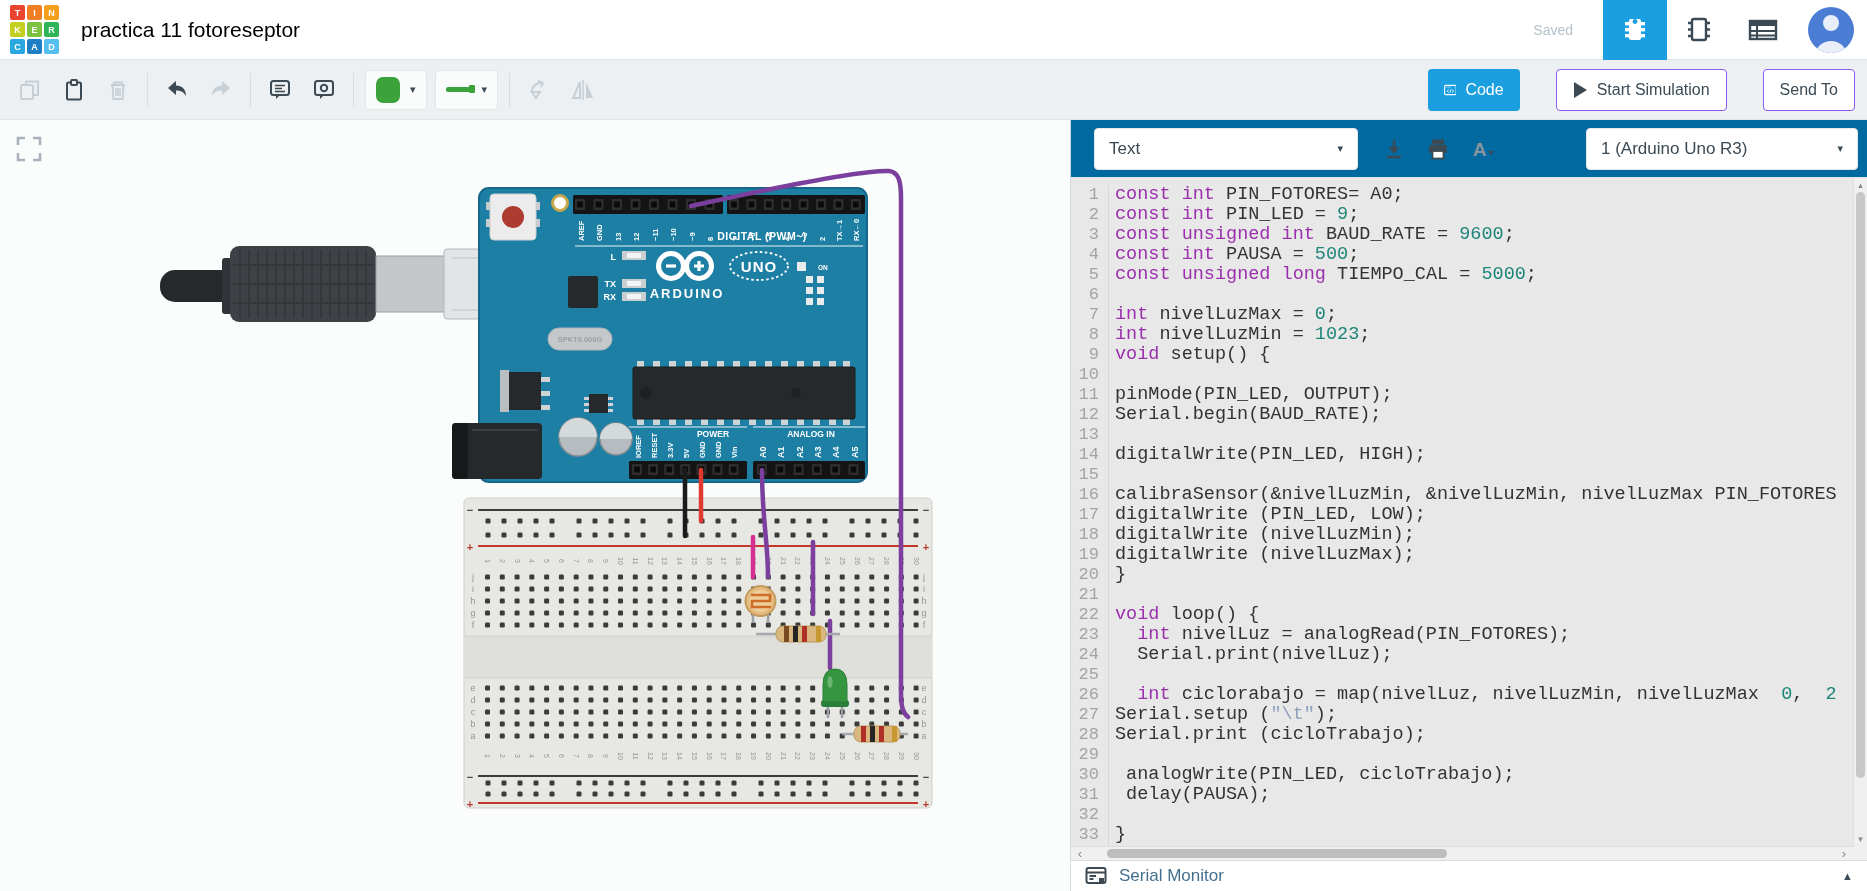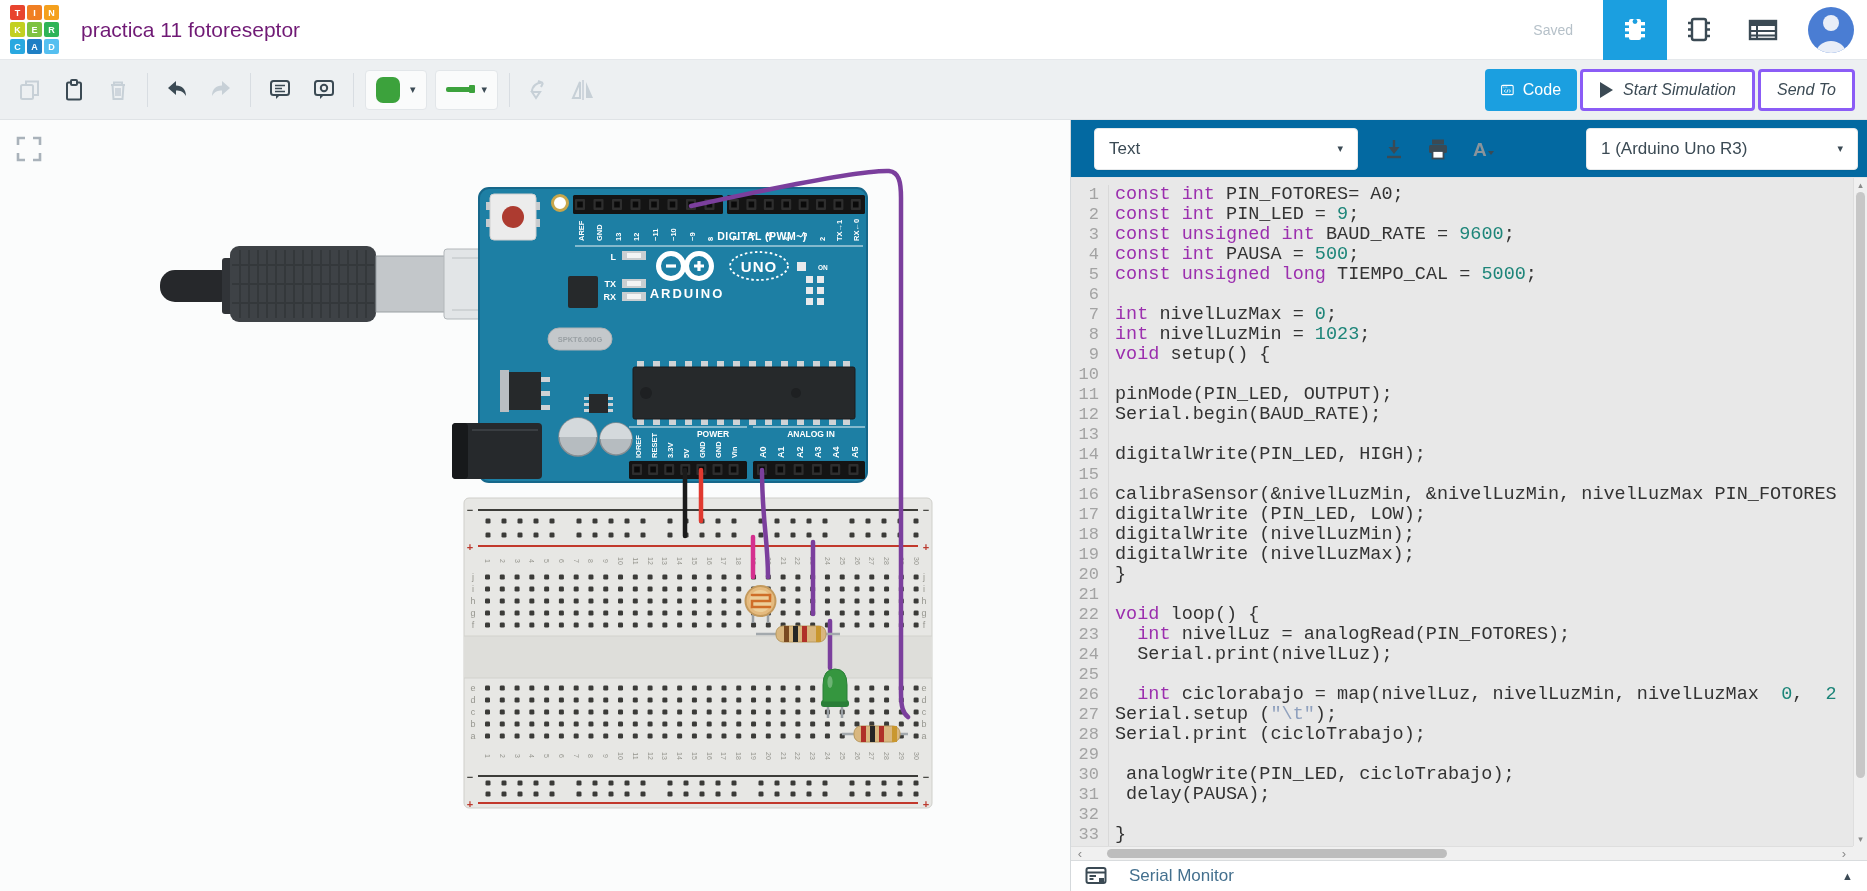--- a/index.html
+++ b/index.html
@@ -3,42 +3,42 @@
 <meta charset="utf-8">
 <style>
   html,body{margin:0;padding:0;width:1867px;height:891px;overflow:hidden;
     font-family:"Liberation Sans",sans-serif;background:#fff;}
   *{box-sizing:border-box;}
 
   
   .topbar{height:60px;background:#fff;border-bottom:1px solid #e5e8eb;display:flex;align-items:center;padding-left:10px;}
   .tk-logo{display:grid;grid-template-columns:repeat(3,15px);grid-auto-rows:15px;gap:2px;cursor:pointer;}
   .lg-cell{border-radius:2px;color:#fff;font-weight:bold;font-size:9px;display:flex;align-items:center;justify-content:center;}
-  .tb-title{margin-left:22px;font-size:21px;color:#701a75;}
+  .tb-title{margin-left:22px;font-size:21px;color:#000000;}
   .top-right{margin-left:auto;display:flex;align-items:center;height:60px;}
   .saved{color:#b6c1c9;font-size:14px;margin-right:30px;}
   .viewbtn{width:64px;height:60px;display:flex;align-items:center;justify-content:center;cursor:pointer;}
   .viewbtn.active{background:var(--accent);}
   .avatar{width:46px;height:46px;border-radius:50%;background:var(--avatar);margin:0 13px;position:relative;overflow:hidden;cursor:pointer;}
   .avatar .head{position:absolute;left:50%;top:8px;transform:translateX(-50%);width:16px;height:16px;border-radius:50%;background:#e9eef8;}
   .avatar .body{position:absolute;left:50%;bottom:-14px;transform:translateX(-50%);width:30px;height:26px;border-radius:50%;background:#e9eef8;}
 
   
   .toolbar{height:60px;background:#edf0f2;display:flex;align-items:center;padding-left:8px;border-bottom:1px solid #dfe3e6;}
   .tb-btn{width:44px;height:44px;display:flex;align-items:center;justify-content:center;border-radius:4px;cursor:pointer;}
   .tb-sep{width:1px;height:34px;background:#d8dde2;margin:0 7px;}
   .tb-dd{height:40px;background:#fafbfb;border:1px solid #e2e6e9;border-radius:4px;display:flex;align-items:center;padding:0 10px;gap:10px;margin:0 4px;cursor:pointer;}
   .sw-color{width:24px;height:26px;border-radius:7px;background:var(--green);}
   .sw-wire{width:26px;height:5px;border-radius:2px;background:var(--green);position:relative;}
   .sw-wire::after{content:"";position:absolute;right:-3px;top:-2px;width:6px;height:8px;border-radius:1px;background:var(--green);}
   .caret{color:#3b4a54;font-size:11px;}
-  .tb-right{margin-left:auto;display:flex;align-items:flex-start;gap:3px;padding-right:12px;padding-left:36px;}
+  .tb-right{margin-left:auto;display:flex;align-items:flex-start;gap:36px;padding-right:12px;padding-left:36px;}
   .btn{height:42px;border-radius:4px;display:flex;align-items:center;justify-content:center;font-size:16px;cursor:pointer;padding:0 16px;gap:9px;}
   .btn-code{background:var(--accent);color:#fff;width:92px;}
-  .btn-plain{background:#fff;border:3px solid #8b5cf6;color:#3b4a54;font-style:italic;}
+  .btn-plain{background:#fff;border:1px solid #8b5cf6;color:#3b4a54;}
 
   
   .main{display:flex;height:771px;}
   .canvas{width:1070px;position:relative;background:#fbfcfc;flex:none;}
   .zoomfit{position:absolute;left:14px;top:14px;width:30px;height:30px;cursor:pointer;}
 
   
   .codepanel{flex:1;border-left:1px solid #d5d9dc;display:flex;flex-direction:column;background:#e8e8e8;}
   .cp-head{height:58px;background:#0369a1;border-bottom:1px solid #e2e5e8;display:flex;align-items:center;padding:0 9px;flex:none;}
   .cp-dd{height:42px;background:#fff;border:1px solid #e6e9eb;border-radius:4px;box-shadow:0 1px 1px rgba(0,0,0,.04);display:flex;align-items:center;padding:0 14px;color:#3b4a54;font-size:17px;cursor:pointer;}
@@ -53,21 +53,21 @@
   .ln{flex:none;width:38px;text-align:right;padding-right:9px;color:#a3a3a3;font-size:17px;border-right:1px solid #d9d9d9;margin-right:6px;}
   .ct{flex:1;overflow:hidden;}
   .tk-k{color:var(--kw);} .tk-n{color:var(--num);} .tk-s{color:var(--str);} .tk-p{color:var(--pl);}
   .vscroll{position:absolute;right:0;top:0;bottom:14px;width:14px;background:#f0f0f0;border-left:1px solid #dedede;}
   .vthumb{position:absolute;left:2px;right:2px;top:14px;height:586px;background:#c7c7c7;border-radius:5px;}
   .varrow{position:absolute;left:0;right:0;text-align:center;color:#8a8a8a;font-size:9px;line-height:12px;}
   .hscroll{position:absolute;left:0;right:14px;bottom:0;height:14px;background:#f0f0f0;border-top:1px solid #dedede;}
   .hthumb{position:absolute;top:2px;height:9px;left:36px;width:340px;background:#bdbdbd;border-radius:5px;}
   .harrow{position:absolute;top:0;color:#8a8a8a;font-size:13px;line-height:13px;width:14px;text-align:center;}
   .corner{position:absolute;right:0;bottom:0;width:14px;height:14px;background:#f0f0f0;}
-  .serialbar{height:31px;background:#fff;border-top:1px solid #d9dcde;display:flex;align-items:center;padding:0 14px;gap:22px;flex:none;cursor:pointer;}
+  .serialbar{height:31px;background:#fff;border-top:1px solid #d9dcde;display:flex;align-items:center;padding:0 14px;gap:12px;flex:none;cursor:pointer;}
   .serial-label{color:#44708e;font-size:17px;}
   .collapse{margin-left:auto;color:#3b4a54;font-size:11px;}
 
   
   .pl{fill:#fff;font:bold 7.5px "Liberation Sans",sans-serif;}
   .pl2{fill:#fff;font:bold 9px "Liberation Sans",sans-serif;}
   .silk{fill:#fff;font:bold 10.5px "Liberation Sans",sans-serif;letter-spacing:.5px;}
   .silk2{fill:#fff;font:bold 8.5px "Liberation Sans",sans-serif;}
   .brand{fill:#fff;font:bold 13px "Liberation Sans",sans-serif;letter-spacing:2px;}
   .uno{fill:#fff;font:bold 15px "Liberation Sans",sans-serif;letter-spacing:1px;}

